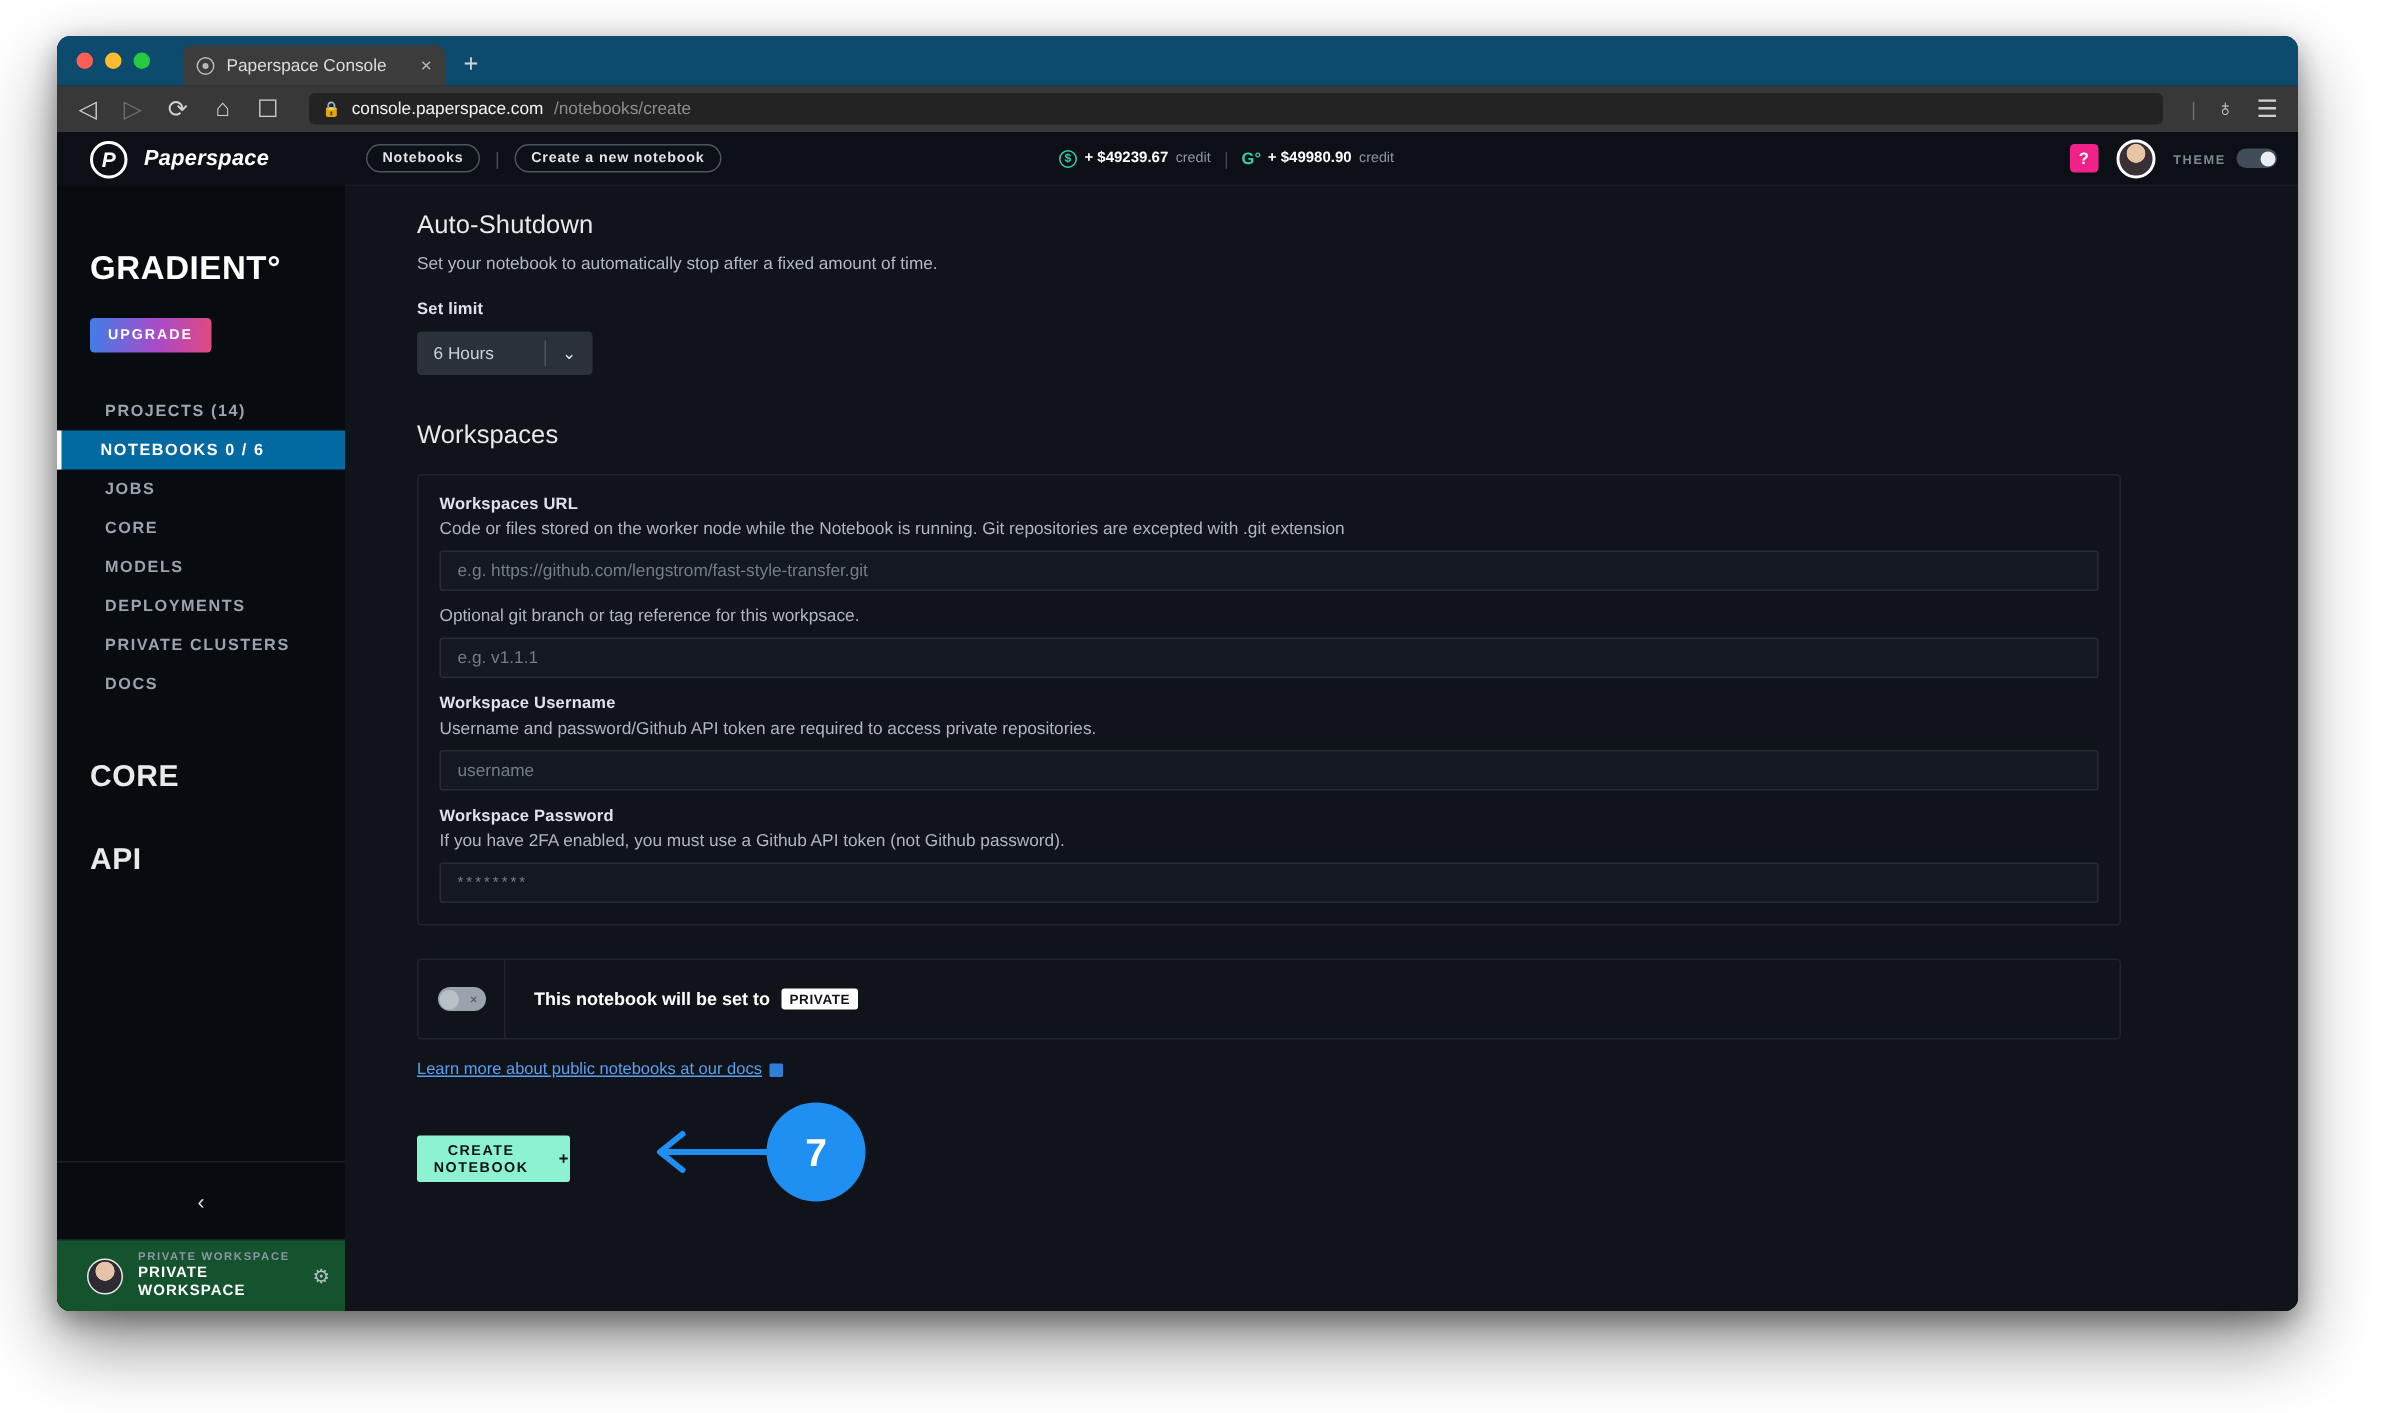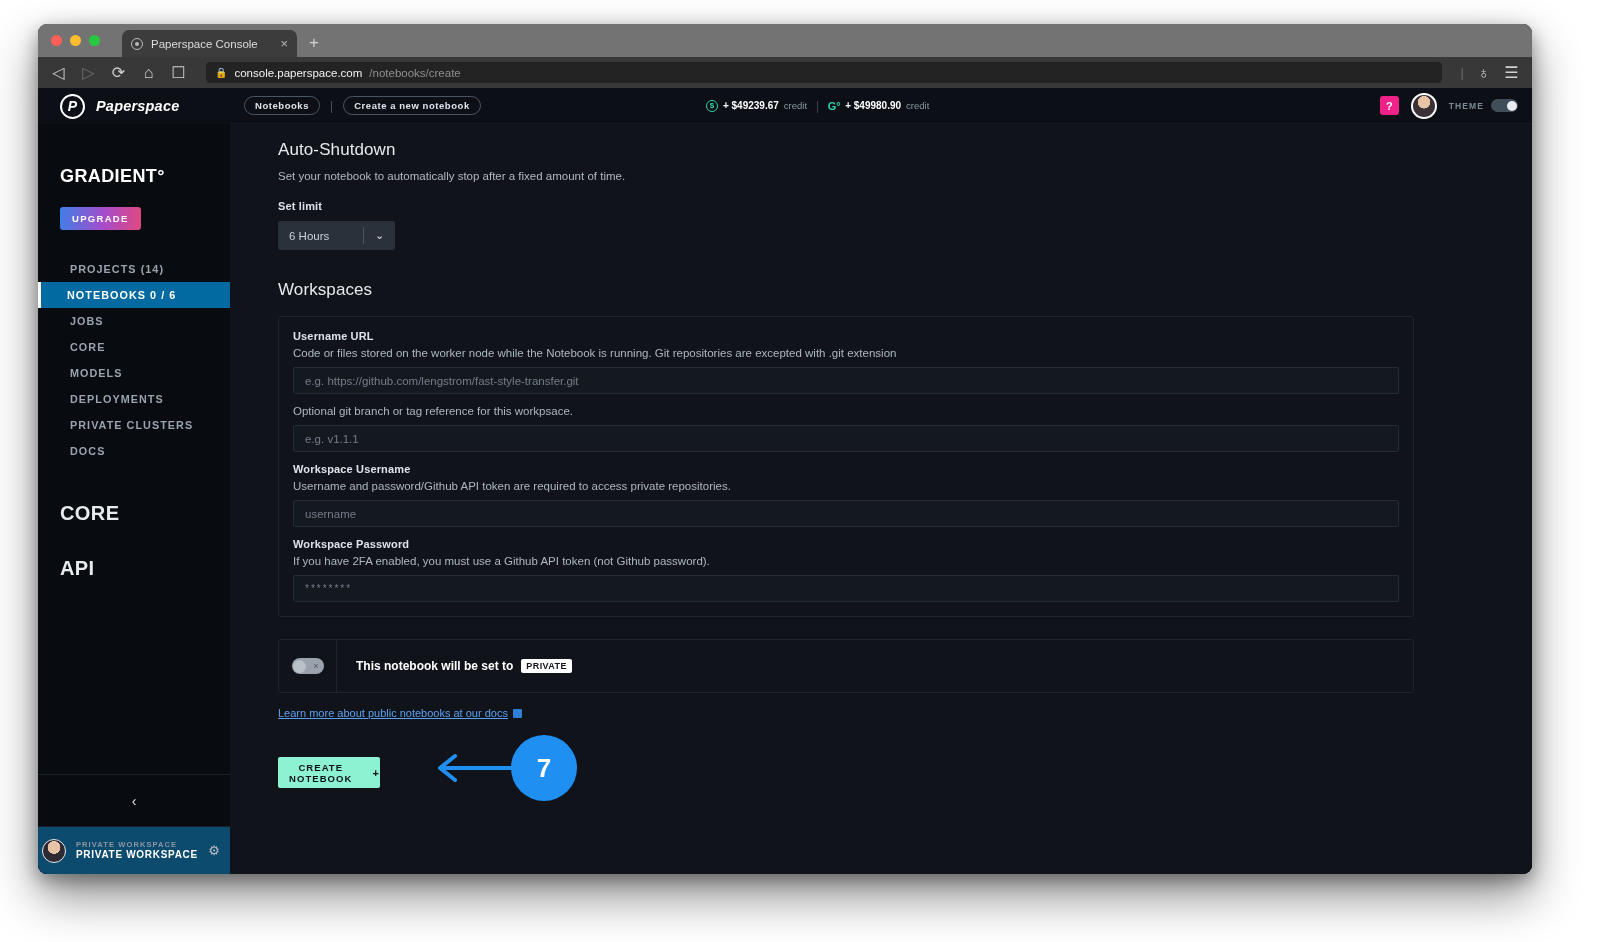--- a/index.html
+++ b/index.html
@@ -16,21 +16,21 @@
     left: 38px; top: 24px;
     width: 1494px; height: 850px;
     border-radius: 9px;
     overflow: hidden;
     background: #111418;
     box-shadow: 0 22px 48px rgba(0,0,0,.45), 0 6px 18px rgba(0,0,0,.35);
   }
 
   .titlebar {
     height: 33px;
-    background: #737373;
+    background: #0c4a6e;
     display: flex;
     align-items: flex-end;
     padding-left: 12px;
     position: relative;
   }
   .lights { display: flex; gap: 8px; align-items: center; position: absolute; top: 11px; left: 13px; }
   .light { width: 11px; height: 11px; border-radius: 50%; }
   .l-red { background: #ff5f57; }
   .l-yellow { background: #febc2e; }
   .l-green { background: #28c840; }
@@ -110,21 +110,21 @@
     width: 25px; height: 25px; border-radius: 50%;
     border: 2px solid #ffffff;
     display: flex; align-items: center; justify-content: center;
     font-weight: 700; font-size: 14px; color: #ffffff;
     font-style: italic;
     flex: none;
   }
   .brand-name { font-size: 14.5px; color: #ffffff; font-style: italic; font-weight: 700; letter-spacing: .2px; }
 
   .gradient-title {
-    font-size: 18px; font-weight: 700; color: #ffffff;
+    font-size: 22px; font-weight: 700; color: #ffffff;
     letter-spacing: .4px;
     margin: 42px 0 0 22px;
   }
   .upgrade {
     margin: 20px 0 0 22px;
     display: inline-block;
     background: linear-gradient(95deg, #3f7fe8 0%, #a84bc9 55%, #e0497e 100%);
     color: #ffffff;
     font-size: 9.5px; font-weight: 700; letter-spacing: 1.3px;
     padding: 6px 12px;
@@ -164,23 +164,23 @@
     border-top: 1px solid #1b2129;
     display: flex; align-items: center; justify-content: center;
     cursor: pointer;
   }
   .chev-left { color: #dfe3e8; font-size: 14px; }
 
   .ws-footer {
     height: 48px;
     border-top: 1px solid #1b2129;
     display: flex; align-items: center;
-    padding: 0 10px 0 4px;
+    padding: 0 10px 0 20px;
     gap: 10px;
-    background: #0c4a6e;
+    background: #14532d;
   }
   .ws-avatar {
     width: 24px; height: 24px; border-radius: 50%;
     background: radial-gradient(circle at 50% 34%, #e6c3a6 0 34%, #2e2a33 36% 100%);
     border: 1.5px solid #e8e8e8;
     flex: none;
   }
   .ws-texts { flex: 1; line-height: 1.25; }
   .ws-label { font-size: 7.5px; font-weight: 700; letter-spacing: 1.1px; color: #8d97a2; }
   .ws-name { font-size: 10px; font-weight: 700; letter-spacing: .7px; color: #ffffff; }
@@ -501,21 +501,21 @@
             <span class="select-val">6 Hours</span>
             <span class="select-div"></span>
             <span class="select-chev">⌄</span>
           </div>
         </div>
 
         <div class="h2" style="margin-top:30px">Workspaces</div>
 
         <div class="panel">
           <div class="field">
-            <div class="flabel">Username URL</div>
+            <div class="flabel">Workspaces URL</div>
             <div class="fdesc">Code or files stored on the worker node while the Notebook is running. Git repositories are excepted with .git extension</div>
             <input class="input" placeholder="e.g. https://github.com/lengstrom/fast-style-transfer.git" style="">
           </div>
           <div class="field">
             <div class="fdesc">Optional git branch or tag reference for this workpsace.</div>
             <input class="input" placeholder="e.g. v1.1.1" style="">
           </div>
           <div class="field">
             <div class="flabel">Workspace Username</div>
             <div class="fdesc">Username and password/Github API token are required to access private repositories.</div>

